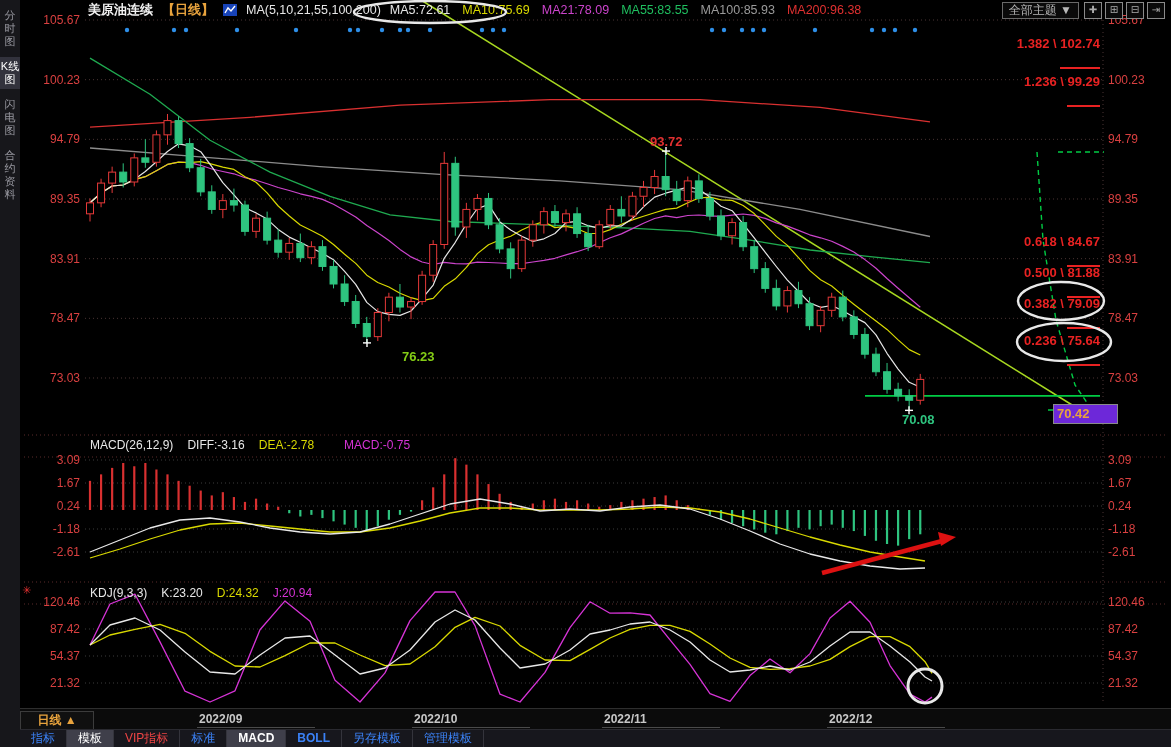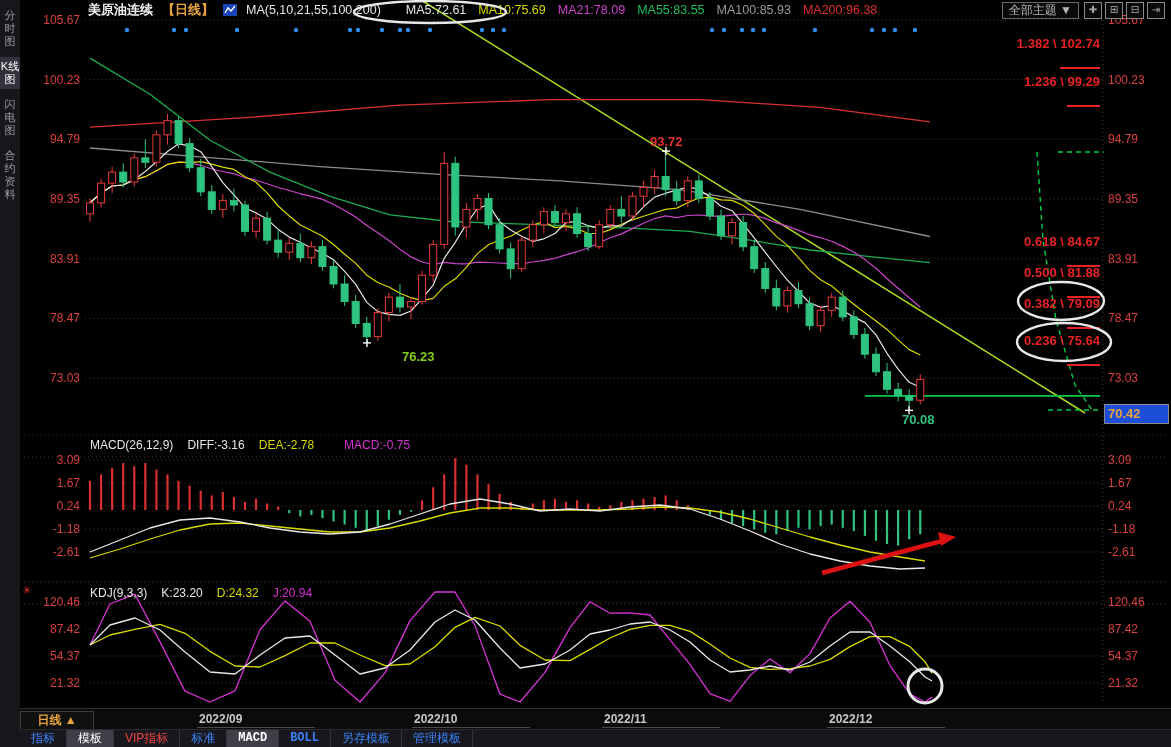--- a/index.html
+++ b/index.html
@@ -26,39 +26,39 @@
             text-align:center;cursor:pointer;background:#0a0a0a;}
   
   .axis-label{position:absolute;font-size:12px;color:#d94040;z-index:8;white-space:nowrap;}
   .axis-left{width:56px;text-align:right;}
   
   .fib{position:absolute;left:958px;width:142px;text-align:right;font-size:13px;font-weight:bold;
        color:#e82222;white-space:nowrap;z-index:8;}
   .fib .price{border-bottom:2px solid #e82222;padding-bottom:16px;}
   
   .chart-note{position:absolute;font-size:13px;font-weight:bold;z-index:8;}
-  #last-price-box{position:absolute;left:1104px;top:404px;width:60px;height:18px;background:#1d4ed8;
+  #last-price-box{position:absolute;left:1053px;top:404px;width:60px;height:18px;background:#6d28d9;
                   border:1px solid #8a8a8a;color:#e8a33d;font-size:13px;font-weight:bold;line-height:18px;
                   padding-left:3px;z-index:9;}
   
   .ind-header{position:absolute;left:90px;display:flex;gap:14px;font-size:12px;z-index:8;white-space:nowrap;}
   #sun-icon{position:absolute;left:22px;top:584px;color:#e03030;font-size:11px;z-index:8;}
   
   #date-row{position:absolute;left:20px;top:708px;width:1151px;height:21px;background:#0b0b0b;
             border-top:1px solid #2e2e2e;z-index:10;}
   #period-box{position:absolute;left:0px;top:2px;width:72px;height:18px;background:#101010;
               border:1px solid #3c3c3c;text-align:center;color:#e8a33d;font-size:12px;font-weight:bold;
               line-height:17px;cursor:pointer;}
   .date-label{position:absolute;top:3px;color:#c8c8c8;font-size:12px;font-weight:bold;}
   .date-tick{position:absolute;top:18px;height:1px;background:#4a4a4a;}
   #tab-bar{position:absolute;left:20px;top:729px;width:1151px;height:18px;background:#17171d;
            border-top:1px solid #2a2a30;display:flex;z-index:10;}
   .tab{padding:0 11px;font-size:12px;line-height:17px;color:#3b82f6;border-right:1px solid #34343c;cursor:pointer;}
   .tab.active{background:#3f3f4a;color:#ffffff;}
-  .tab.mono{font-family:Liberation Mono, monospace;font-weight:bold;text-align:center;}
+  .tab.mono{font-family:Liberation Sans, sans-serif;font-weight:bold;text-align:center;}
 </style>
 </head>
 <body>
 
 <div id="app">
   <svg id="chart-svg" width="1171" height="747">
       <g>
         <line x1="85" y1="20" x2="1103" y2="20" stroke="#4a3434" stroke-width="1" stroke-dasharray="1 3"></line>
         <line x1="85" y1="79.66591999999997" x2="1103" y2="79.66591999999997" stroke="#4a3434" stroke-width="1" stroke-dasharray="1 3"></line>
         <line x1="85" y1="139.33183999999994" x2="1103" y2="139.33183999999994" stroke="#4a3434" stroke-width="1" stroke-dasharray="1 3"></line>
@@ -383,21 +383,21 @@
   <div id="header">
     <span id="symbol">美原油连续</span>
     <span id="period-tag">【日线】</span>
     <span style="display:inline-flex;">
       <svg width="14" height="14" style="position:static;">
         <rect x="0" y="1" width="14" height="12" fill="#1b4fd8" opacity="0.85"></rect>
         <polyline points="2,10 5,5 8,8 12,3" fill="none" stroke="#ffffff" stroke-width="1.4"></polyline>
       </svg>
     </span>
     <span id="ma-settings">MA(5,10,21,55,100,200)</span>
-    <span id="ma-values" style="display:inline-flex;gap:12px;margin-left:16px;">
+    <span id="ma-values" style="display:inline-flex;gap:12px;">
         <span class="ma-val" style="color: rgb(230, 230, 230);">MA5:72.61</span>
         <span class="ma-val" style="color: rgb(217, 217, 0);">MA10:75.69</span>
         <span class="ma-val" style="color: rgb(204, 68, 204);">MA21:78.09</span>
         <span class="ma-val" style="color: rgb(31, 191, 95);">MA55:83.55</span>
         <span class="ma-val" style="color: rgb(154, 154, 154);">MA100:85.93</span>
         <span class="ma-val" style="color: rgb(224, 48, 48);">MA200:96.38</span>
       </span>
   </div>
 
   <div id="top-controls">

